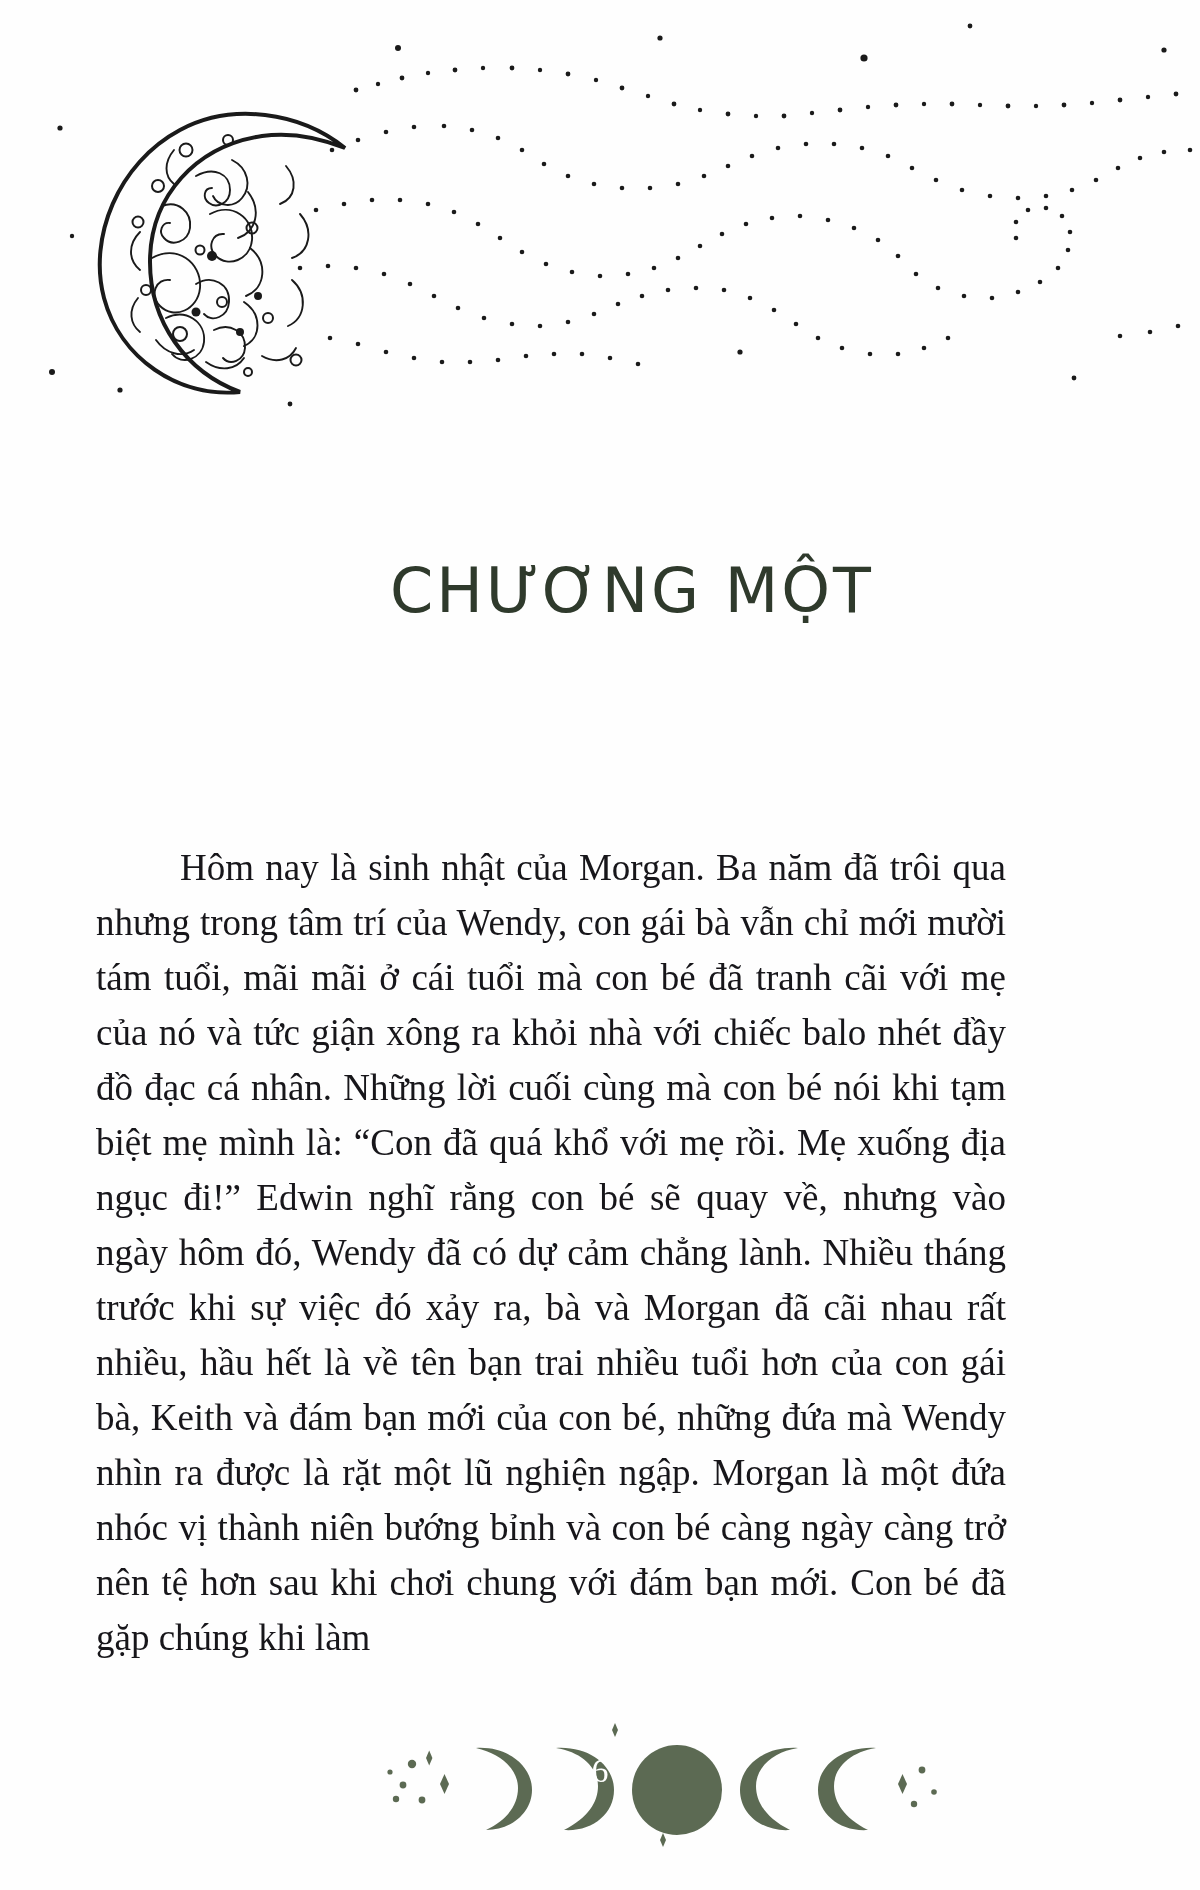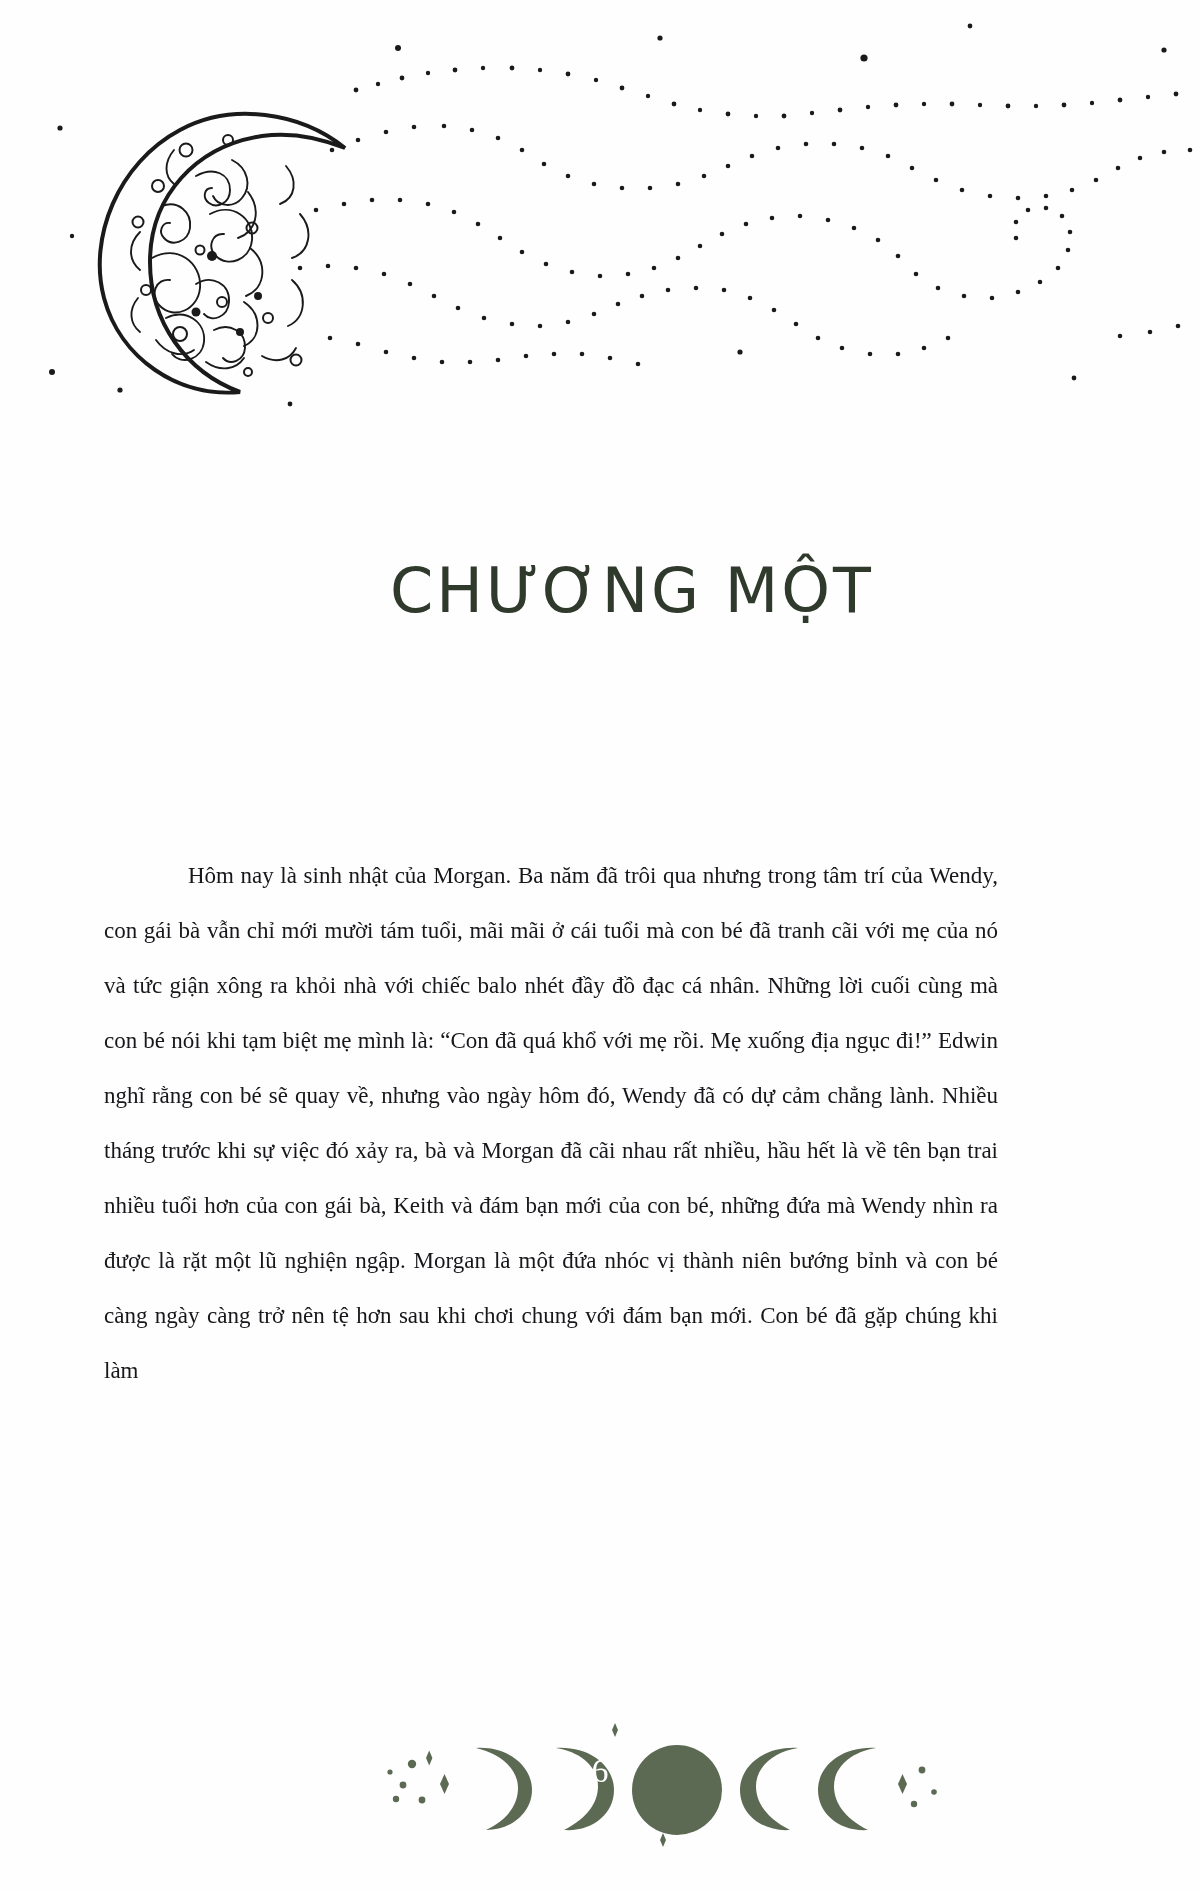--- a/index.html
+++ b/index.html
@@ -52,25 +52,25 @@
   }
 
   
   #chapter-body {
     position: absolute;
     left: 96px;
     top: 840px;
     width: 910px;
   }
   #chapter-body p {
-    margin: 8px;
+    margin: 0;
     text-align: justify;
     text-justify: inter-word;
     font-family: "Liberation Serif", serif;
-    font-size: 23px;
+    font-size: 37px;
     line-height: 55px;
     color: #17161a;
     text-indent: 84px;
     hyphens: none;
   }
 
   
   #page-footer {
     position: absolute;
     left: 0;

